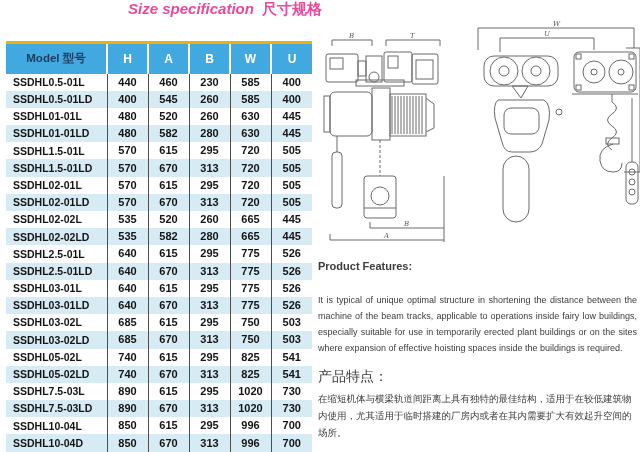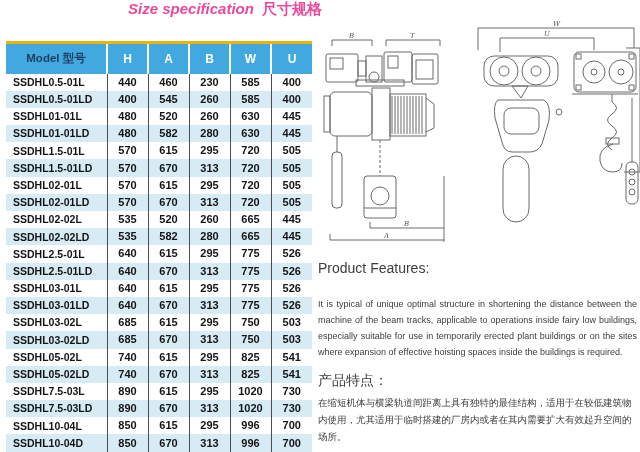--- a/index.html
+++ b/index.html
@@ -22,21 +22,21 @@
   td.model { text-align:left; padding-left:7px; font-size:10.5px; }
   tr.alt { background:#d7ebf5;padding-left:48px; }
 
   
   .drawings { position:absolute; left:318px; top:12px; width:322px; height:246px; }
   .drawings svg { display:block; }
   .dim { font-family:"DejaVu Serif", serif; font-style:italic; font-size:7px; fill:#555; }
 
   
   .features { position:absolute; left:318px; top:260px; width:319px; color:#3c3c3c; }
-  .features .h-en { font-size:14px; margin-bottom:6px; }
+  .features .h-en { font-size:11px; margin-bottom:6px;font-weight:bold; }
   .features .p-en { font-size:9px; line-height:16px; text-align:justify;margin-top:20px; }
   .features .h-zh { font-size:14px; margin-top:12px; margin-bottom:4px; }
   .features .p-zh { font-size:9.5px; line-height:17px; }
 </style>
 </head>
 <body>
 
 <div id="page">
 
   <div class="title">

